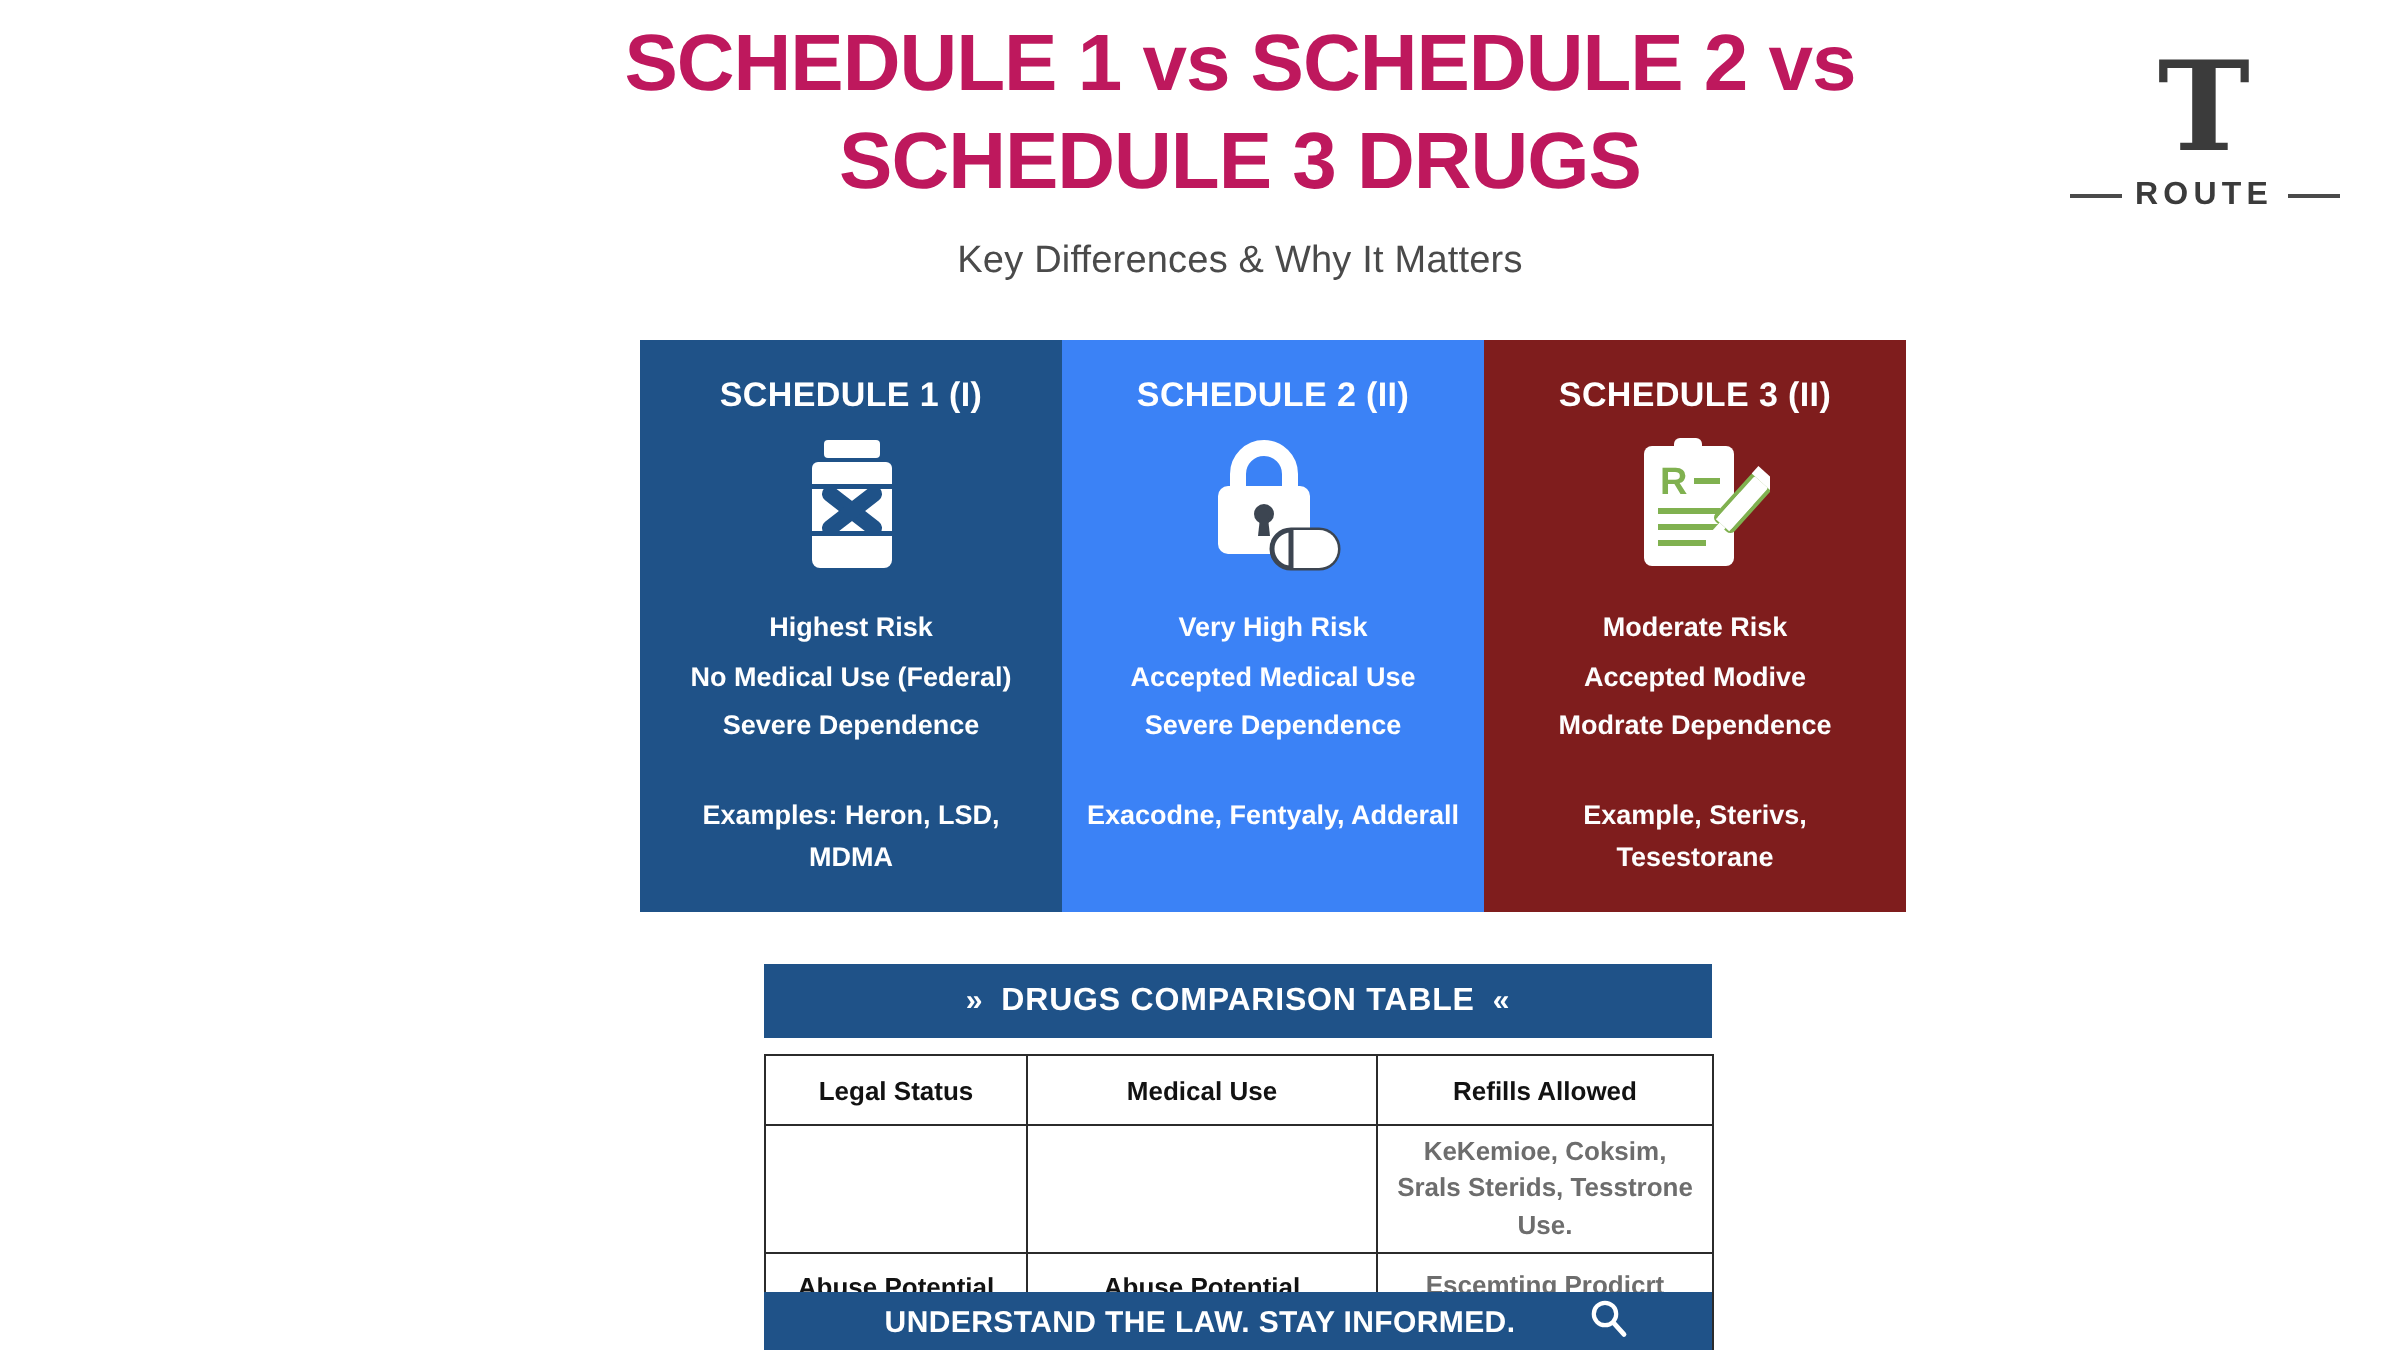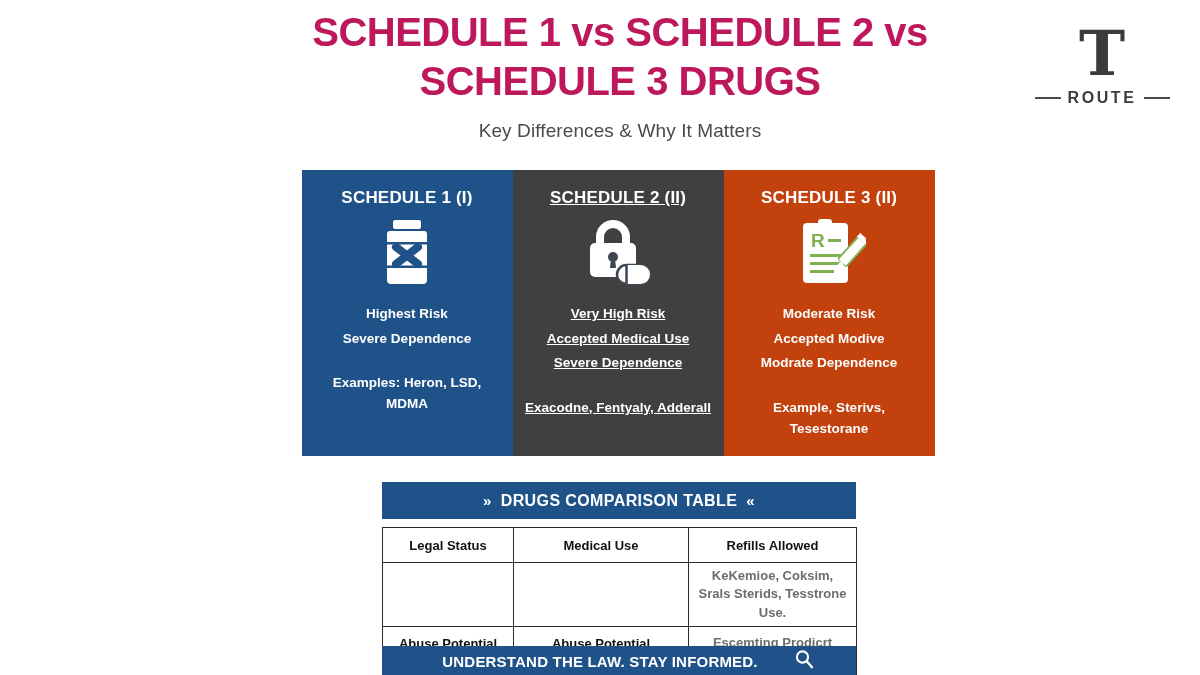--- a/index.html
+++ b/index.html
@@ -85,21 +85,21 @@
   }
 
   
   #cards {
     position: absolute;
     left: 283px;
     top: 170px;
     width: 670px;
     height: 330px;
     display: flex;
-    justify-content: center;
+    justify-content: flex-end;
   }
   .card {
     width: 211px;
     height: 286px;
     box-sizing: border-box;
     padding: 18px 10px 10px 10px;
     display: flex;
     flex-direction: column;
     align-items: center;
     color: #ffffff;
@@ -247,47 +247,48 @@
         <g stroke="#1f5288" stroke-width="8" stroke-linecap="round">
           <line x1="18" y1="29" x2="40" y2="46"></line>
           <line x1="40" y1="29" x2="18" y2="46"></line>
         </g>
         <rect x="9" y="24" width="40" height="2.5" fill="#1f5288"></rect>
         <rect x="9" y="47.5" width="40" height="2.5" fill="#1f5288"></rect>
       </svg>
     </div>
     <div class="card-lines">
       <div>Highest Risk</div>
+      <div>No Medical Use (Federal)</div>
       <div>Severe Dependence</div>
     </div>
     <div class="card-examples">Examples: Heron, LSD, MDMA</div>
   </div>
 
-  <div class="card card-2" style="background:#404040;text-decoration:underline;">
+  <div class="card card-2" style="background:#3b82f6;">
     <div class="card-title">SCHEDULE 2 (II)</div>
     <div class="card-icon">
       <svg width="68" height="70" viewBox="0 0 68 70" aria-hidden="true">
         <path d="M16 26 v-7 a13 13 0 0 1 26 0 v7" fill="none" stroke="#ffffff" stroke-width="8"></path>
         <rect x="6" y="25" width="46" height="34" rx="5" fill="#ffffff"></rect>
         <circle cx="29" cy="39" r="5" fill="#3c4551"></circle>
         <path d="M27 41 h4 l1 9 h-6 z" fill="#3c4551"></path>
         <rect x="33" y="47" width="33" height="19" rx="9.5" fill="#ffffff" stroke="#3c4551" stroke-width="2.5"></rect>
         <path d="M42.5 47 h14 a9.5 9.5 0 0 1 0 19 h-14 z" fill="#ffffff"></path>
         <line x1="42.5" y1="47" x2="42.5" y2="66" stroke="#3c4551" stroke-width="2.5"></line>
       </svg>
     </div>
     <div class="card-lines">
       <div>Very High Risk</div>
       <div>Accepted Medical Use</div>
       <div>Severe Dependence</div>
     </div>
     <div class="card-examples">Exacodne, Fentyaly, Adderall</div>
   </div>
 
-  <div class="card card-3" style="background:#c2410c;">
+  <div class="card card-3" style="background:#7f1d1d;">
     <div class="card-title">SCHEDULE 3 (II)</div>
     <div class="card-icon">
       <svg width="74" height="72" viewBox="0 0 74 72" aria-hidden="true">
         <rect x="26" y="2" width="14" height="8" rx="3" fill="#ffffff"></rect>
         <rect x="11" y="6" width="45" height="60" rx="4" fill="#ffffff"></rect>
         <text x="19" y="30" font-family="Liberation Sans, sans-serif" font-size="19" font-weight="bold" fill="#80b150">R</text>
         <rect x="36" y="22" width="13" height="3" fill="#80b150"></rect>
         <rect x="18" y="37" width="31" height="3" fill="#80b150"></rect>
         <rect x="18" y="45" width="31" height="3" fill="#80b150"></rect>
         <rect x="18" y="53" width="24" height="3" fill="#80b150"></rect>

